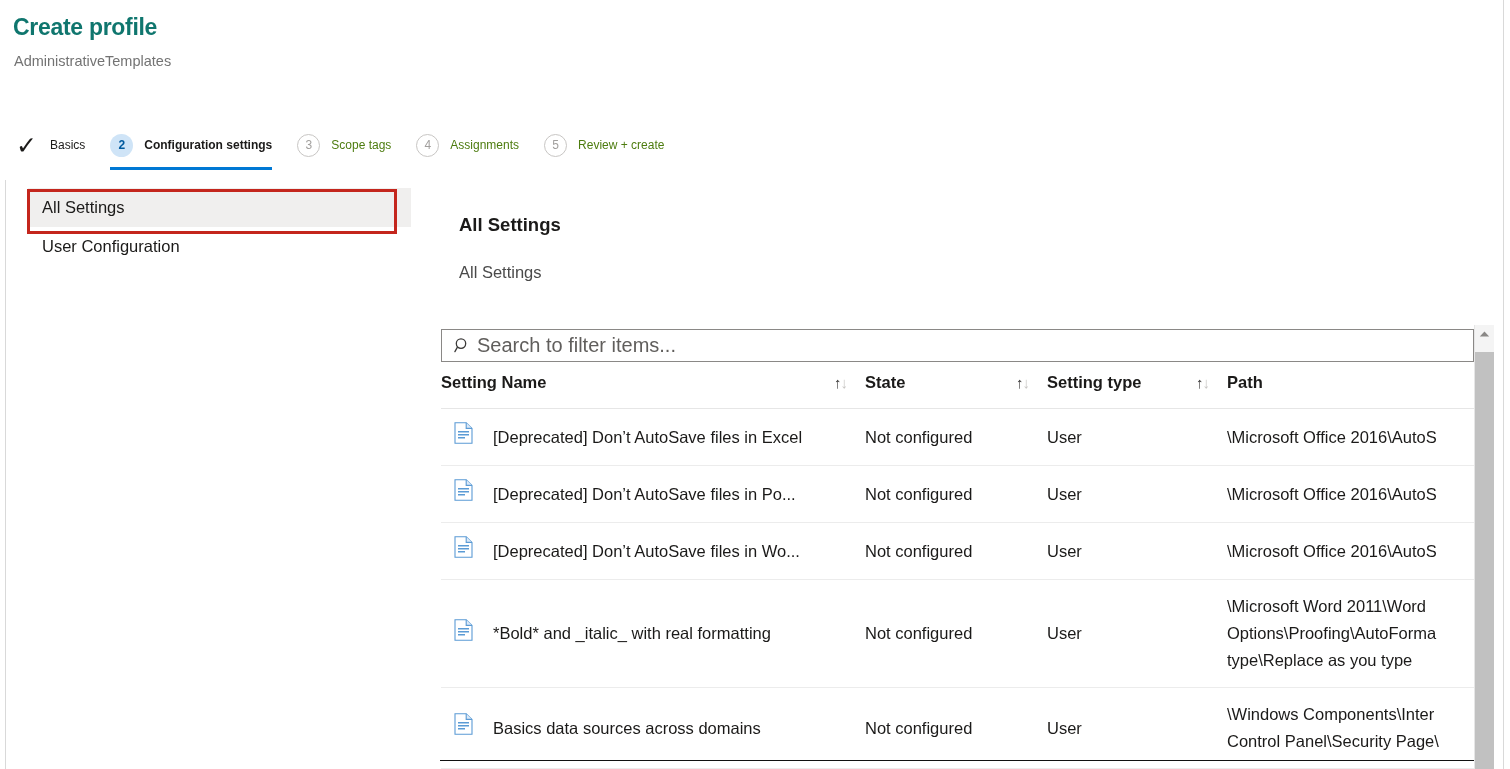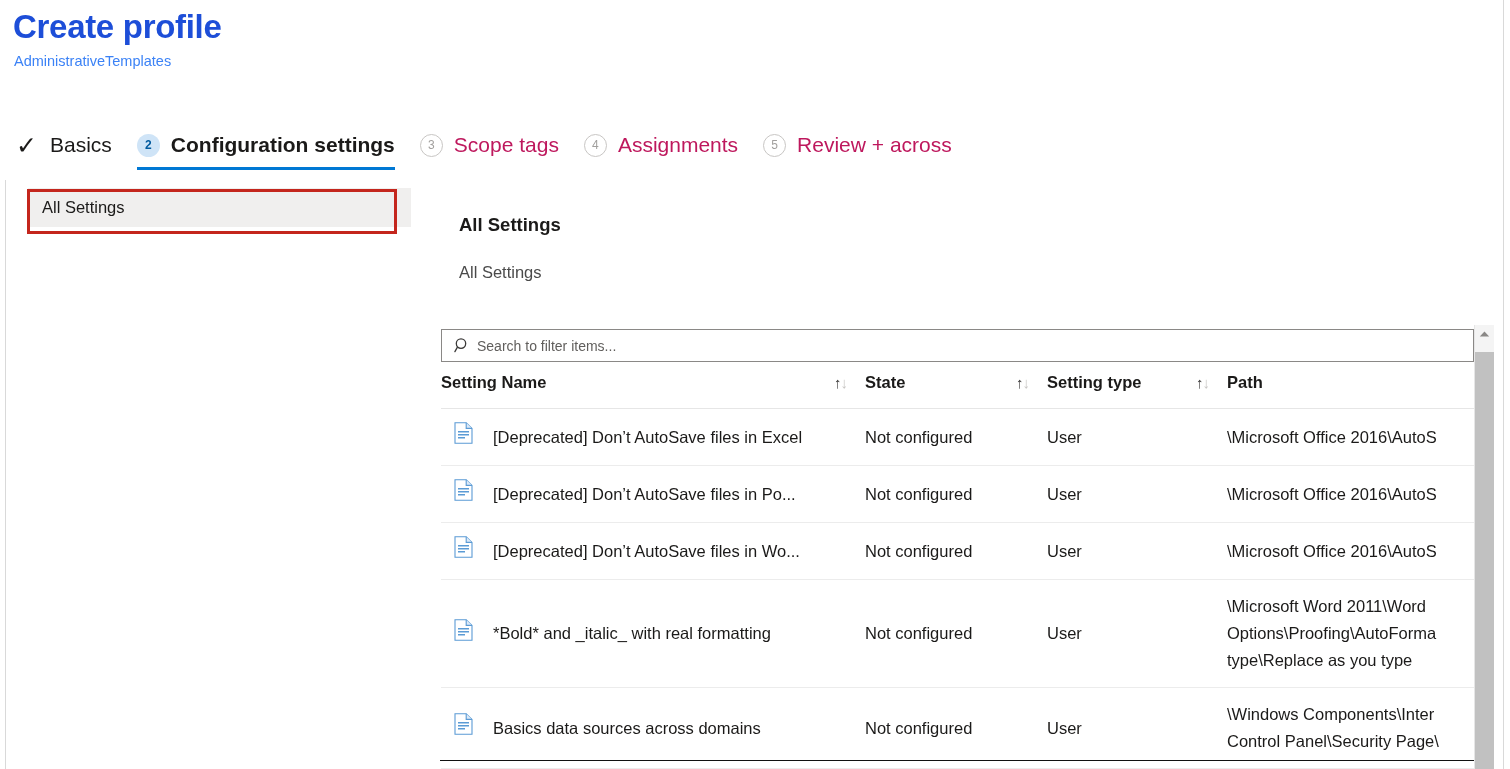--- a/index.html
+++ b/index.html
@@ -15,32 +15,32 @@
     position: relative;
     width: 1510px;
     height: 769px;
     background: #ffffff;
   }
 
   
   #page-title {
     position: absolute;
     left: 13px; top: 8px;
-    font-size: 33px;
+    font-size: 23px;
     font-weight: 600;
     letter-spacing: -0.3px;
-    color: #1d4ed8;
+    color: #0f766e;
     line-height: 38px;
     white-space: nowrap;
   }
   #subtitle {
     position: absolute;
     left: 14px; top: 52px;
     font-size: 14.5px;
-    color: #3b82f6;
+    color: #737373;
     line-height: 19px;
     white-space: nowrap;
   }
 
   
   #tabs {
     position: absolute;
     left: 14px; top: 124px;
     height: 46px;
     display: flex;
@@ -77,24 +77,24 @@
   .tab.active .badge {
     background: #cfe4f7;
     color: #005a9e;
     font-weight: 600;
   }
   .tab.disabled .badge {
     background: #ffffff;
     border: 1px solid #c8c6c4;
     color: #a19f9d;
   }
-  .tab .label { font-size: 21px; }
+  .tab .label { font-size: 12px; }
   .tab.done .label { color: #1b1a19; }
   .tab.active .label { color: #1b1a19; font-weight: 600; }
-  .tab.disabled .label { color: #be185d; }
+  .tab.disabled .label { color: #4d7c0f; }
   .tab.active .underline {
     position: absolute;
     left: 0; right: 0; bottom: -4px;
     height: 3px;
     background: #0078d4;
   }
 
   
   #left-rule {
     position: absolute;
@@ -162,21 +162,21 @@
     width: 30px; height: 31px;
     display: flex; align-items: center; justify-content: center;
     flex: 0 0 auto;
     margin-left: 5px;
   }
   #search-input {
     flex: 1 1 auto;
     border: 0;
     outline: none;
     font-family: "Liberation Sans", sans-serif;
-    font-size: 14px;
+    font-size: 20px;
     color: #4c1d95;
     background: transparent;
     padding: 0;
     height: 20px;
   }
   #search-input::placeholder { color: #605e5c; opacity: 1; }
 
   
   #table {
     position: absolute;
@@ -297,30 +297,33 @@
       <span class="label">Scope tags</span>
     </div>
 
     <div class="tab disabled">
       <span class="badge">4</span>
       <span class="label">Assignments</span>
     </div>
 
     <div class="tab disabled">
       <span class="badge">5</span>
-      <span class="label">Review + across</span>
+      <span class="label">Review + create</span>
     </div>
 
   </div>
 
   <div id="left-rule"></div>
 
   <div id="left-pane">
     <div class="nav-item selected">
       <span>All Settings</span>
+    </div>
+    <div class="nav-item">
+      <span>User Configuration</span>
     </div>
   </div>
 
   <div id="red-box"></div>
 
   <div id="content">
 
     <div id="section-title">All Settings</div>
     <div id="breadcrumb">All Settings</div>
 

